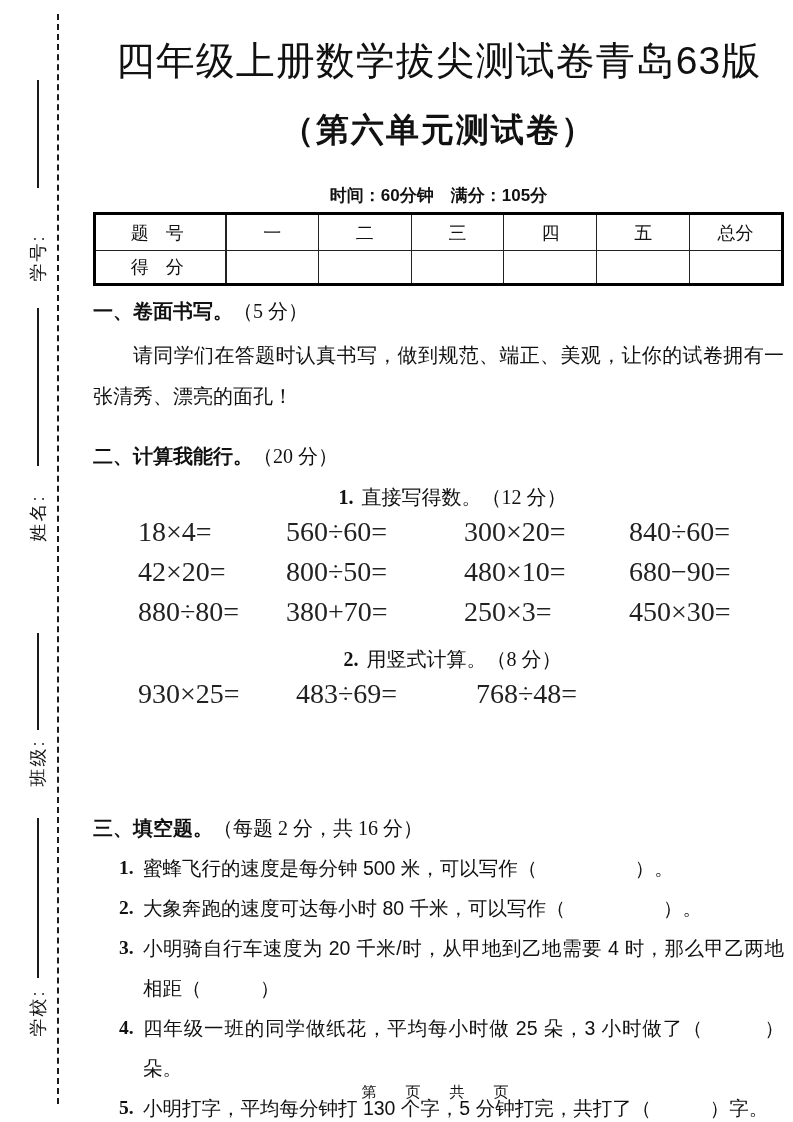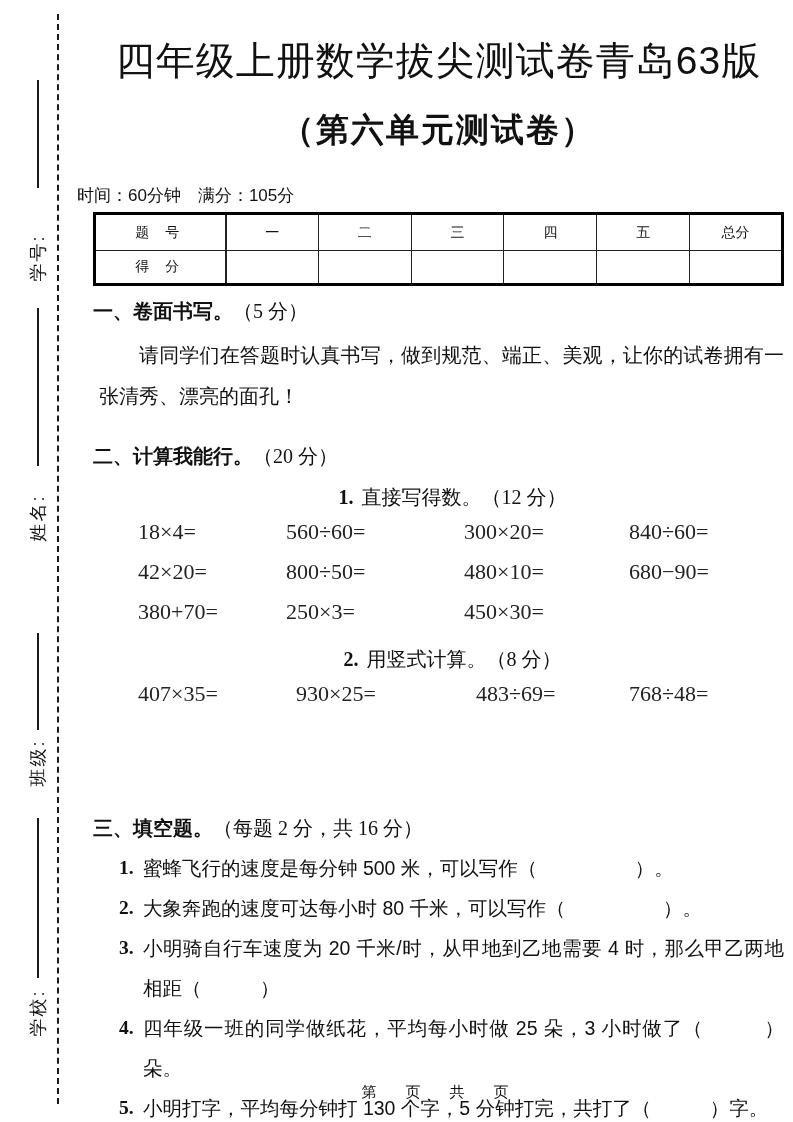--- a/index.html
+++ b/index.html
@@ -50,35 +50,35 @@
   .subtitle {
     position: absolute;
     left: 93px; width: 691px; top: 108px;
     text-align: center;
     font-size: 33px;
     font-weight: bold;
     letter-spacing: 2px;
   }
   .meta {
     position: absolute;
-    left: 77px; width: 691px; top: 184px;
-    text-align: left;
+    left: 93px; width: 691px; top: 184px;
+    text-align: center;
     font-size: 17px;
-    font-weight: normal;
+    font-weight: bold;
   }
 
   
   .score-table {
     position: absolute;
     left: 93px; top: 212px;
     width: 691px;
     border-collapse: collapse;
     table-layout: fixed;
     border: 3px solid #000;
-    font-size: 14px;
+    font-size: 18px;
   }
   .score-table td {
     border: 1px solid #222;
     text-align: center;
     vertical-align: middle;
   }
   .score-table col.c0 { width: 131px; }
   .score-table tr.hdr td { height: 37px; }
   .score-table tr.scr td { height: 34px; }
   .score-table td.corner, .score-table td.rowlab { border-right-width: 2px; letter-spacing: 6px; }
@@ -94,42 +94,41 @@
   .sec-head .pts {
     font-weight: normal;
     font-family: "Liberation Serif", "DejaVu Serif", serif;
   }
   .para {
     margin-top: 10px;
     text-indent: 2em;
     line-height: 41px;
     font-size: 20px;
     text-align: justify;
-    margin-left: 6px;
   }
   .sec2-head { margin-top: 25px; }
   .part-title {
     margin-top: 12px;
     padding-left: 28px;
     line-height: 30px;
     text-align: center;
   }
   .part-num {
     font-family: "Liberation Serif", "DejaVu Serif", serif;
     font-weight: bold;
     margin-right: 8px;
   }
   .part-title .pts { font-family: "Liberation Serif", "DejaVu Serif", serif; }
   .eq-grid {
     display: grid;
     grid-template-columns: 148px 178px 165px auto;
     padding-left: 45px;
     line-height: 40px;
     font-family: "Liberation Serif", "DejaVu Serif", serif;
-    font-size: 22px;
+    font-size: 28px;
     color: #222;
   }
   .eq-grid.vert { grid-template-columns: 158px 180px 153px auto; }
   .workspace { height: 88px; }
   .sec3-head { margin-top: 12px; }
   .q-list { margin-top: 6px; }
   .q-item {
     display: flex;
     line-height: 40px;
     font-size: 19.5px;
@@ -229,31 +228,31 @@
       <span>300×20=</span>
       <span>840÷60=</span>
     </div>
     <div class="eq-grid">
       <span>42×20=</span>
       <span>800÷50=</span>
       <span>480×10=</span>
       <span>680−90=</span>
     </div>
     <div class="eq-grid">
+      <span>880÷80=</span>
       <span>380+70=</span>
       <span>250×3=</span>
       <span>450×30=</span>
     </div>
 
     <div class="part-title">
       <span class="part-num">2.</span><span>用竖式计算。</span><span class="pts">（8 分）</span>
     </div>
 
     <div class="eq-grid vert">
-      <span>407×35=</span>
       <span>930×25=</span>
       <span>483÷69=</span>
       <span>768÷48=</span>
     </div>
 
     <div class="workspace"></div>
 
     <div class="sec-head sec3-head">
       <span>三、填空题。</span><span class="pts">（每题 2 分，共 16 分）</span>
     </div>

